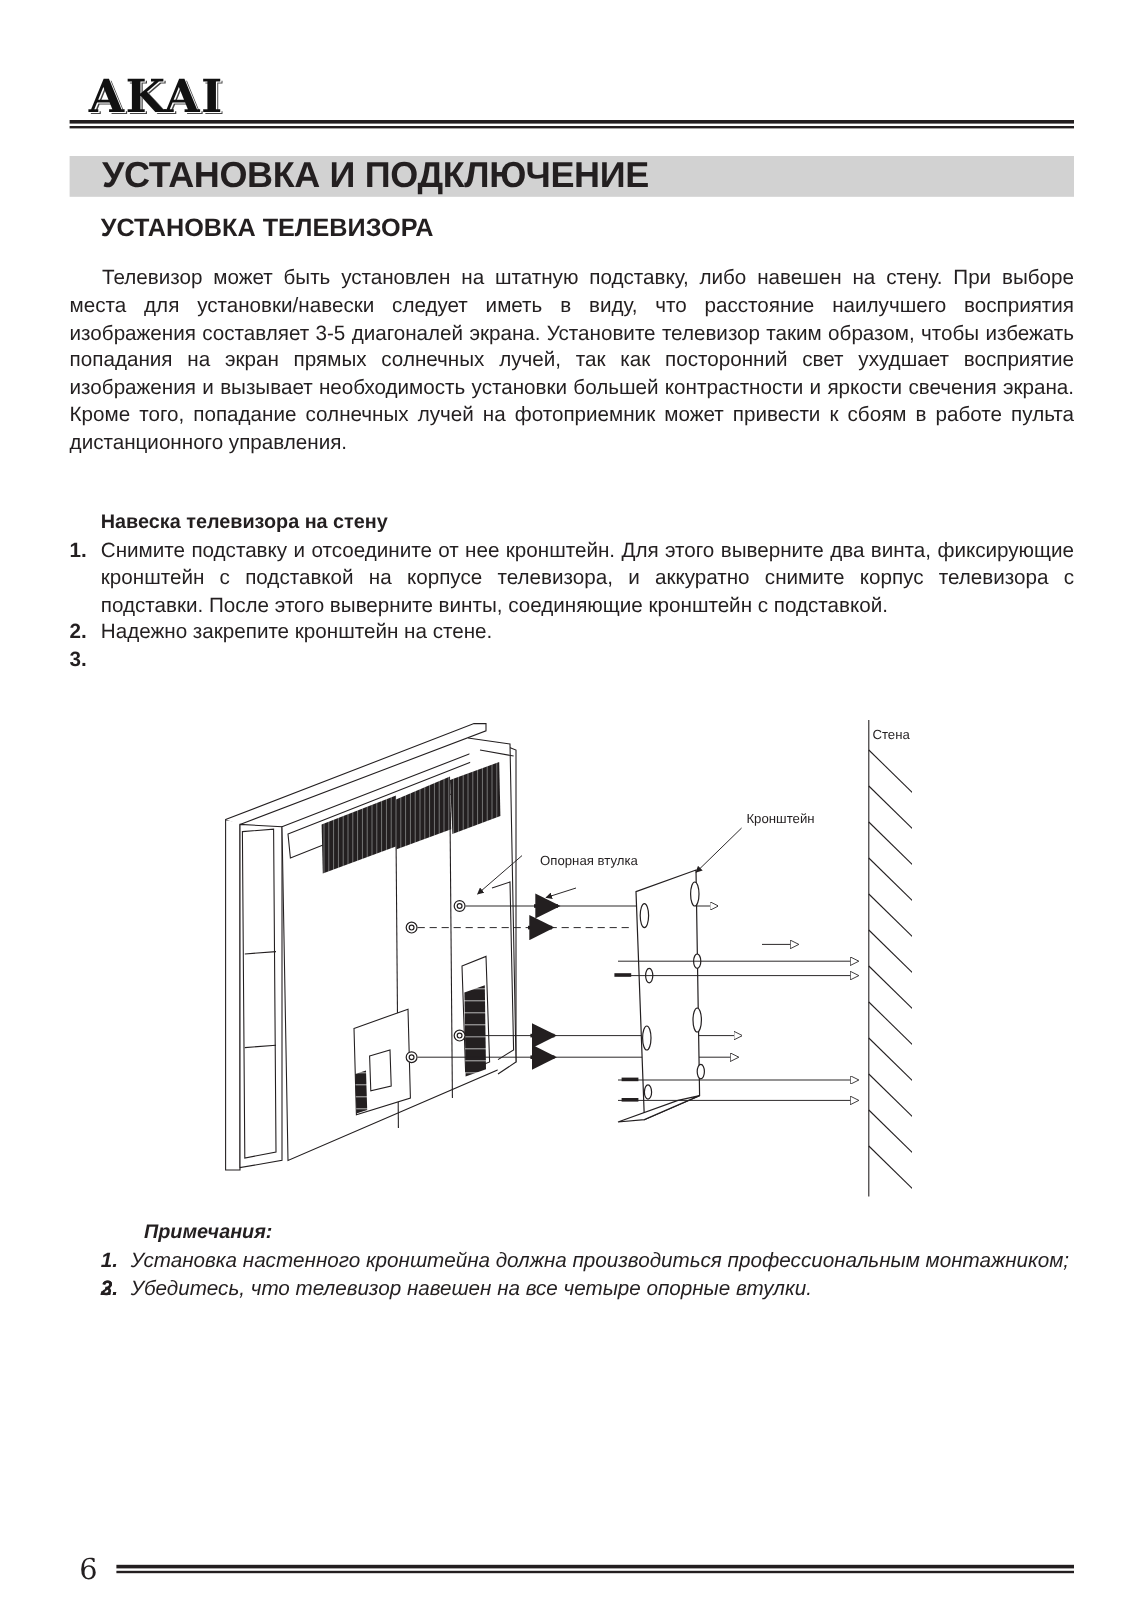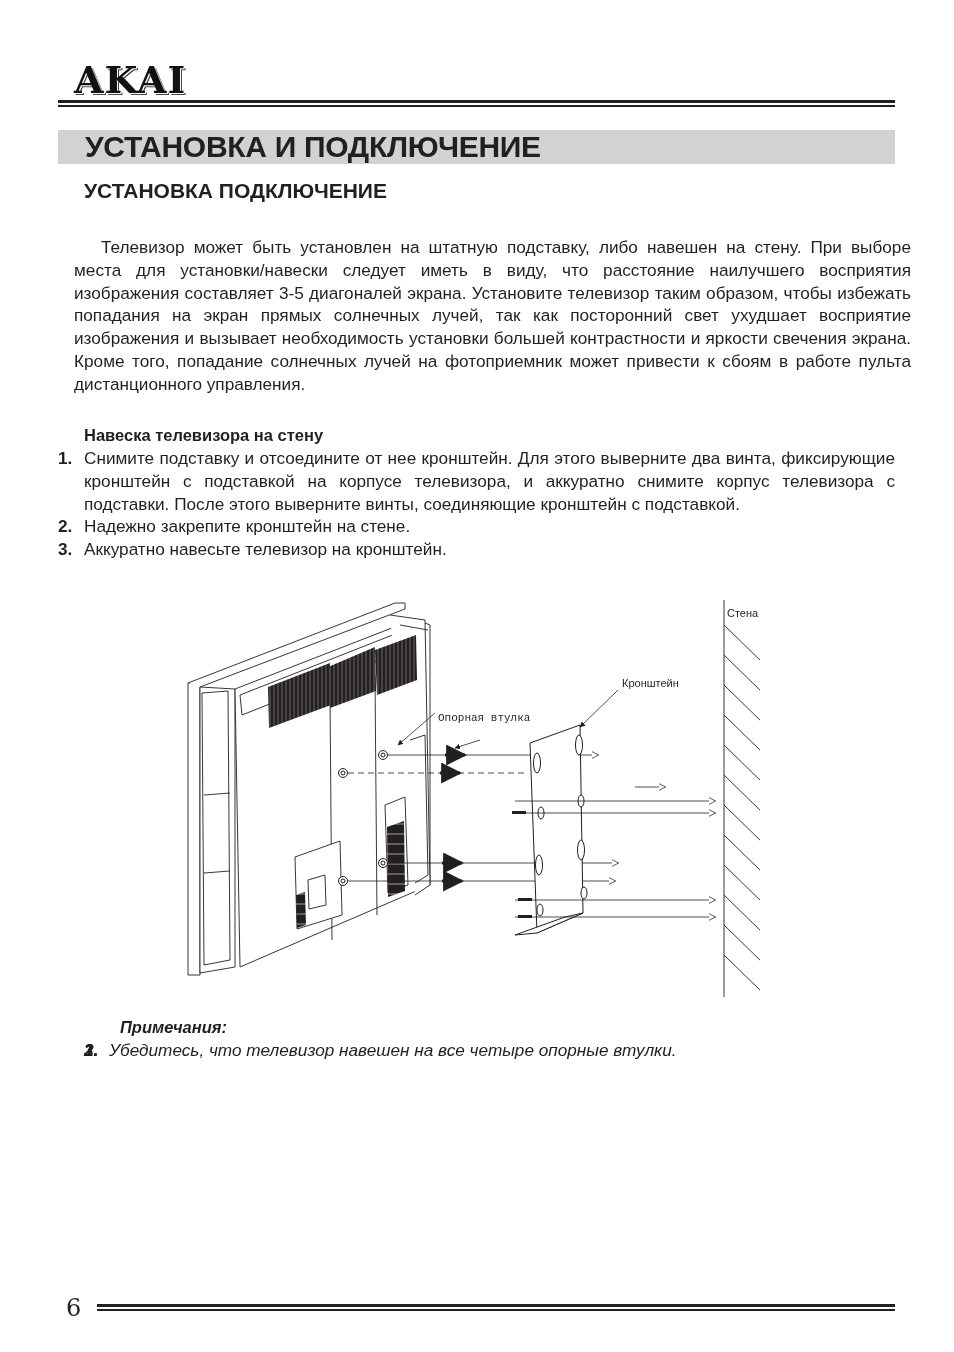--- a/index.html
+++ b/index.html
@@ -7,21 +7,21 @@
 
   .brand { position: absolute; left: 74px; top: 60px; font-family: "DejaVu Serif", serif; font-weight: bold; font-size: 38px; letter-spacing: 1px; color: #111; line-height: 40px;
            text-shadow: 1px 1px 0 #fff, 2px 2px 0 #444; }
   .rule-top { position: absolute; left: 58px; top: 100px; width: 837px; height: 7px; border-top: 3px solid #231f20; border-bottom: 2px solid #231f20; box-sizing: border-box; }
 
   .title-bar { position: absolute; left: 58px; top: 130px; width: 837px; height: 34px; background: #d2d2d2; }
   .title-bar span { position: absolute; left: 27px; top: 0; font-weight: bold; font-size: 30px; line-height: 34px; color: #231f20; letter-spacing: -0.3px; text-align: center; }
 
   .subtitle { position: absolute; left: 84px; top: 177px; font-weight: bold; font-size: 21px; line-height: 28px; color: #231f20; }
 
-  .intro { position: absolute; left: 58px; top: 220px; width: 837px; font-size: 17.2px; line-height: 22.8px; text-align: justify; text-indent: 27px; margin: 16px; }
+  .intro { position: absolute; left: 58px; top: 220px; width: 837px; font-size: 17.2px; line-height: 22.8px; text-align: justify; text-indent: 27px; margin: 0; }
 
   .sec-heading { position: absolute; left: 84px; top: 424px; font-weight: bold; font-size: 16.5px; line-height: 22px; }
 
   .steps { position: absolute; left: 58px; top: 447px; width: 837px; margin: 0; padding: 0; list-style: none; }
   .steps li { position: relative; padding-left: 26px; font-size: 17.2px; line-height: 22.8px; text-align: justify; }
   .steps li .num { position: absolute; left: 0; top: 0; font-weight: bold; }
 
   .figure { position: absolute; left: 180px; top: 595px; width: 580px; height: 410px; }
   .figure svg { width: 100%; height: 100%; display: block; }
   .fig-label { position: absolute; font-size: 11px; line-height: 14px; color: #231f20; white-space: nowrap; }
@@ -37,30 +37,30 @@
 </head>
 <body>
 
 <div class="brand">AKAI</div>
 <div class="rule-top"></div>
 
 <div class="title-bar">
   <span>УСТАНОВКА И ПОДКЛЮЧЕНИЕ</span>
 </div>
 
-<div class="subtitle">УСТАНОВКА ПОДКЛЮЧЕНИЕ</div>
+<div class="subtitle">УСТАНОВКА ТЕЛЕВИЗОРА</div>
 
 <p class="intro">Телевизор может быть установлен на штатную подставку, либо навешен на стену. При выборе места для установки/навески следует иметь в виду, что расстояние наилучшего восприятия изображения составляет 3-5 диагоналей экрана. Установите телевизор таким образом, чтобы избежать попадания на экран прямых солнечных лучей, так как посторонний свет ухудшает восприятие изображения и вызывает необходимость установки большей контрастности и яркости свечения экрана. Кроме того, попадание солнечных лучей на фотоприемник может привести к сбоям в работе пульта дистанционного управления.</p>
 
 <div class="sec-heading">Навеска телевизора на стену</div>
 
 <ol class="steps">
   <li><span class="num">1.</span><span>Снимите подставку и отсоедините от нее кронштейн. Для этого выверните два винта, фиксирующие кронштейн с подставкой на корпусе телевизора, и аккуратно снимите корпус телевизора с подставки. После этого выверните винты, соединяющие кронштейн с подставкой.</span></li>
   <li><span class="num">2.</span><span>Надежно закрепите кронштейн на стене.</span></li>
-  <li><span class="num">3.</span><span>Аккуратно навесьте телевизор на кронштейн.</span></li>
+  <li><span class="num">3.</span></li>
 </ol>
 
 <div class="figure">
   <svg viewBox="0 0 580 410">
     <defs>
       <pattern id="vent" width="4" height="4" patternUnits="userSpaceOnUse">
         <rect width="4" height="4" fill="#231f20"></rect>
         <line x1="2" y1="0" x2="2" y2="4" stroke="#777" stroke-width="0.8"></line>
       </pattern>
       <pattern id="grid" width="8" height="10" patternUnits="userSpaceOnUse">
@@ -165,24 +165,24 @@
       <line x1="544" y1="210" x2="585" y2="250"></line>
       <line x1="544" y1="240" x2="585" y2="280"></line>
       <line x1="544" y1="270" x2="585" y2="310"></line>
       <line x1="544" y1="300" x2="585" y2="340"></line>
       <line x1="544" y1="330" x2="585" y2="370"></line>
       <line x1="544" y1="360" x2="585" y2="400"></line>
     </g>
   </svg>
   <div class="fig-label" style="left:547px; top:11px;">Стена</div>
   <div class="fig-label" style="left:442px; top:81px;">Кронштейн</div>
-  <div class="fig-label" style="left:258px; top:116px;font-family:Liberation Mono, monospace;">Опорная втулка</div>
+  <div class="fig-label" style="left:270px; top:116px;">Опорная втулка</div>
 </div>
 
 <div class="notes-heading">Примечания:</div>
 <ol class="notes">
-  <li><span class="num">1.</span></li>
+  <li><span class="num">1.</span><span>Установка настенного кронштейна должна производиться профессиональным монтажником;</span></li>
   <li><span class="num">2.</span></li>
   <li><span class="num">3.</span><span>Убедитесь, что телевизор навешен на все четыре опорные втулки.</span></li>
 </ol>
 
 <div class="page-num">6</div>
 <div class="rule-bottom"></div>
 
 </body></html>

